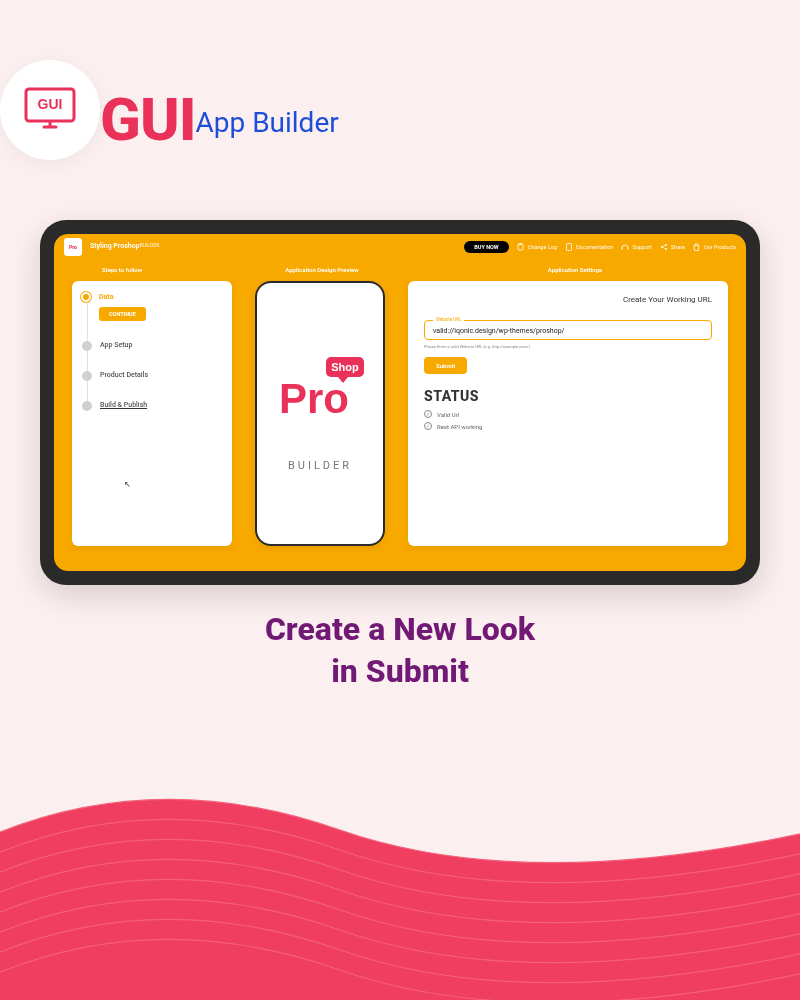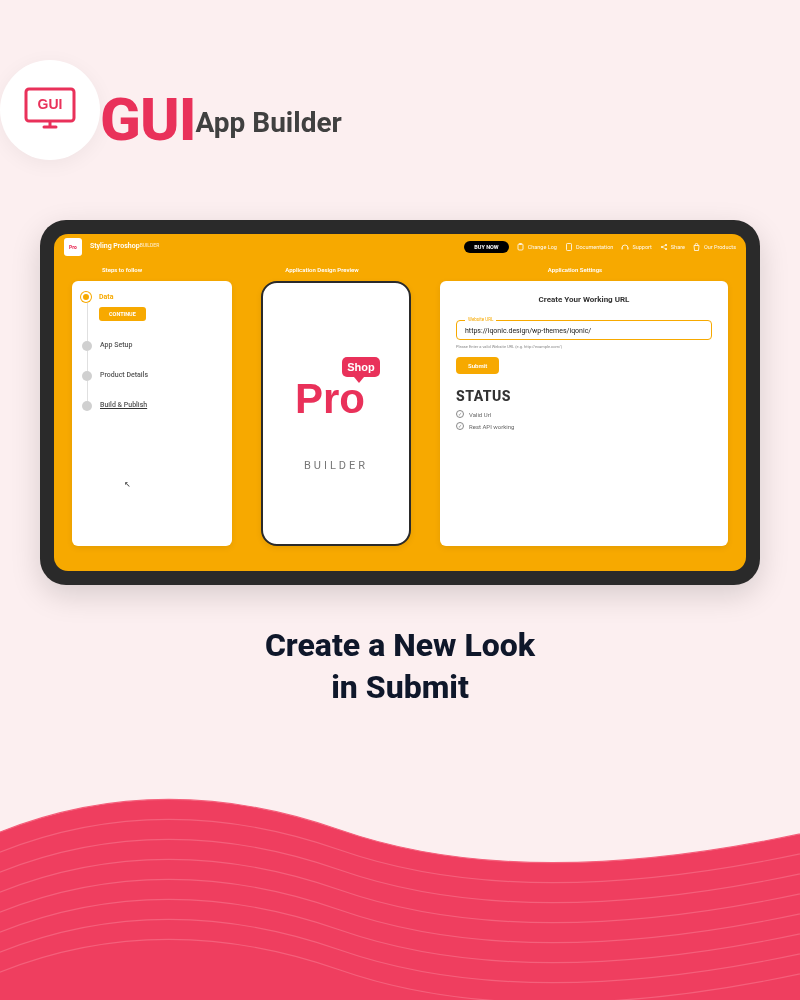--- a/index.html
+++ b/index.html
@@ -36,22 +36,22 @@
 .monitor-icon svg { display: block; }
 .title-gui {
   font-size: 60px;
   font-weight: 800;
   color: #e9315a;
   letter-spacing: -1px;
   line-height: 1;
 }
 .subtitle {
   font-size: 28px;
-  font-weight: 700;
-  color: #404040;
+  font-weight: 400;
+  color: #1d4ed8;
   margin-top: 4px;
 }
 .device-frame {
   margin: 40px auto 0;
   width: 720px;
   height: 365px;
   background: #2a2a2a;
   border-radius: 26px;
   padding: 14px;
   position: relative;
@@ -121,21 +121,21 @@
   padding: 6px 18px 8px;
   font-size: 6px;
   font-weight: 600;
   color: #fff;
 }
 .section-headers .h1 { width: 150px; padding-left: 30px; }
 .section-headers .h2 { width: 200px; text-align: center; }
 .section-headers .h3 { flex: 1; text-align: center; }
 .panels {
   display: flex;
-  gap: 24px;
+  gap: 8px;
   padding: 0 18px;
   align-items: flex-start;
 }
 .panel-steps {
   width: 160px;
   background: #fff;
   border-radius: 6px;
   padding: 12px 10px;
   color: #333;
   height: 265px;
@@ -195,21 +195,21 @@
   border-radius: 3px;
   display: inline-block;
   margin-top: 6px;
 }
 .panel-preview {
   width: 160px;
   display: flex;
   justify-content: center;
 }
 .phone-mock {
-  width: 150px;
+  width: 130px;
   height: 265px;
   background: #fff;
   border: 2px solid #2a2a2a;
   border-radius: 16px;
   display: flex;
   flex-direction: column;
   align-items: center;
   justify-content: center;
   color: #333;
   position: relative;
@@ -233,22 +233,22 @@
   flex: 1;
   background: #fff;
   border-radius: 6px;
   padding: 14px 16px;
   color: #333;
   height: 265px;
   box-shadow: 0 2px 6px rgba(0,0,0,0.08);
 }
 .settings-title {
   font-size: 8px;
-  font-weight: 700;
-  text-align: center;
+  font-weight: 400;
+  text-align: right;
   margin-bottom: 16px;
 }
 .url-field {
   border: 1px solid #f7a900;
   border-radius: 4px;
   padding: 6px 8px 4px;
   position: relative;
   margin-bottom: 4px;
 }
 .url-label {
@@ -306,24 +306,24 @@
 }
 .cursor {
   position: absolute;
   font-size: 8px;
   color: #333;
   left: 70px;
   bottom: 82px;
 }
 .bottom-text {
   text-align: center;
-  margin-top: 40px;
+  margin-top: 24px;
   font-size: 32px;
   font-weight: 800;
-  color: #0f172a;
+  color: #701a75;
   line-height: 1.3;
 }
 .wave-bg {
   position: absolute;
   bottom: -10px;
   left: -40px;
   width: 900px;
   height: 290px;
   z-index: -1;
 }
@@ -458,21 +458,21 @@
             </svg>
           </div>
           <div class="builder-text">BUILDER</div>
         </div>
       </div>
 
       <div class="panel-settings">
         <div class="settings-title">Create Your Working URL</div>
         <div class="url-field">
           <span class="url-label">Website URL</span>
-          <span class="url-value">https://iqonic.design/wp-themes/iqonic/</span>
+          <span class="url-value">valid://iqonic.design/wp-themes/proshop/</span>
         </div>
         <div class="url-hint">Please Enter a valid Website URL (e.g. http://example.com/)</div>
         <div class="submit-btn">Submit</div>
         <div class="status-title">STATUS</div>
         <div class="status-item">
           <span class="check-ic">✓</span>
           <span>Valid Url</span>
         </div>
         <div class="status-item">
           <span class="check-ic">✓</span>

